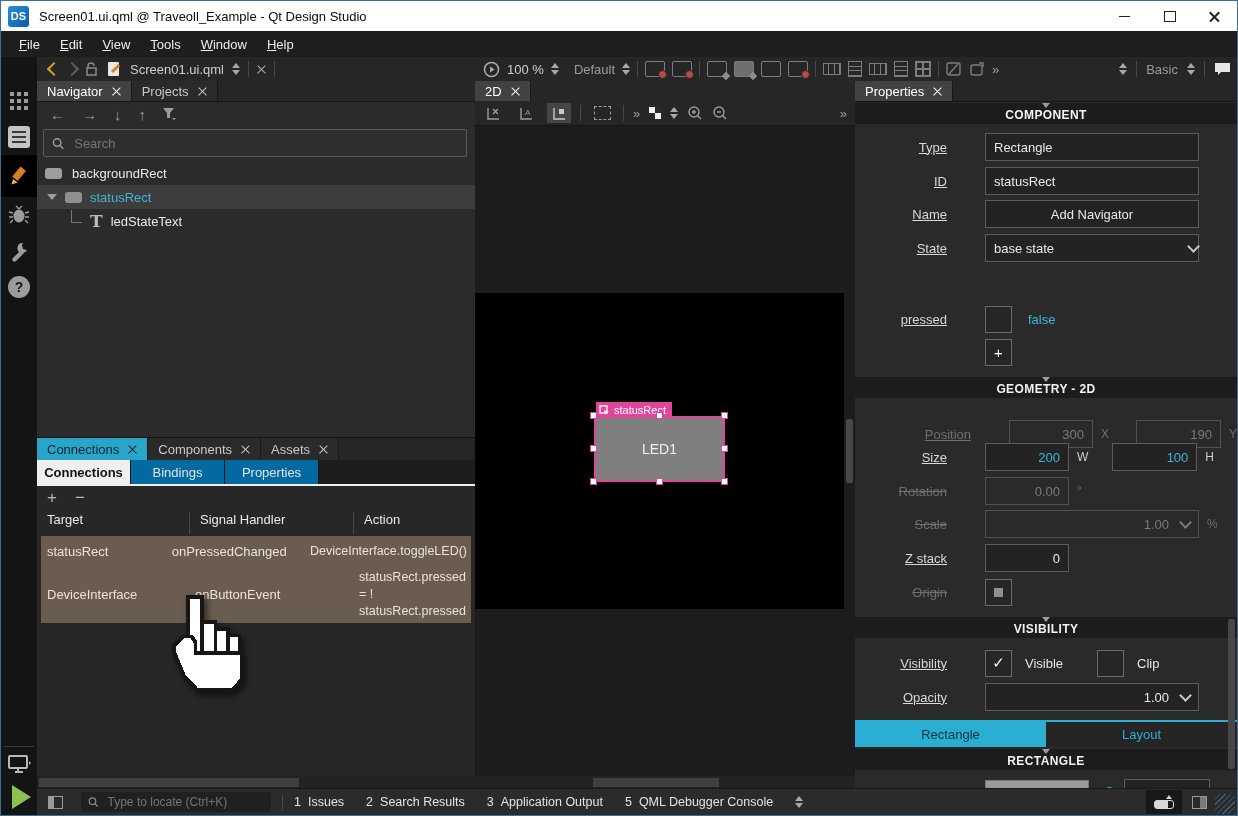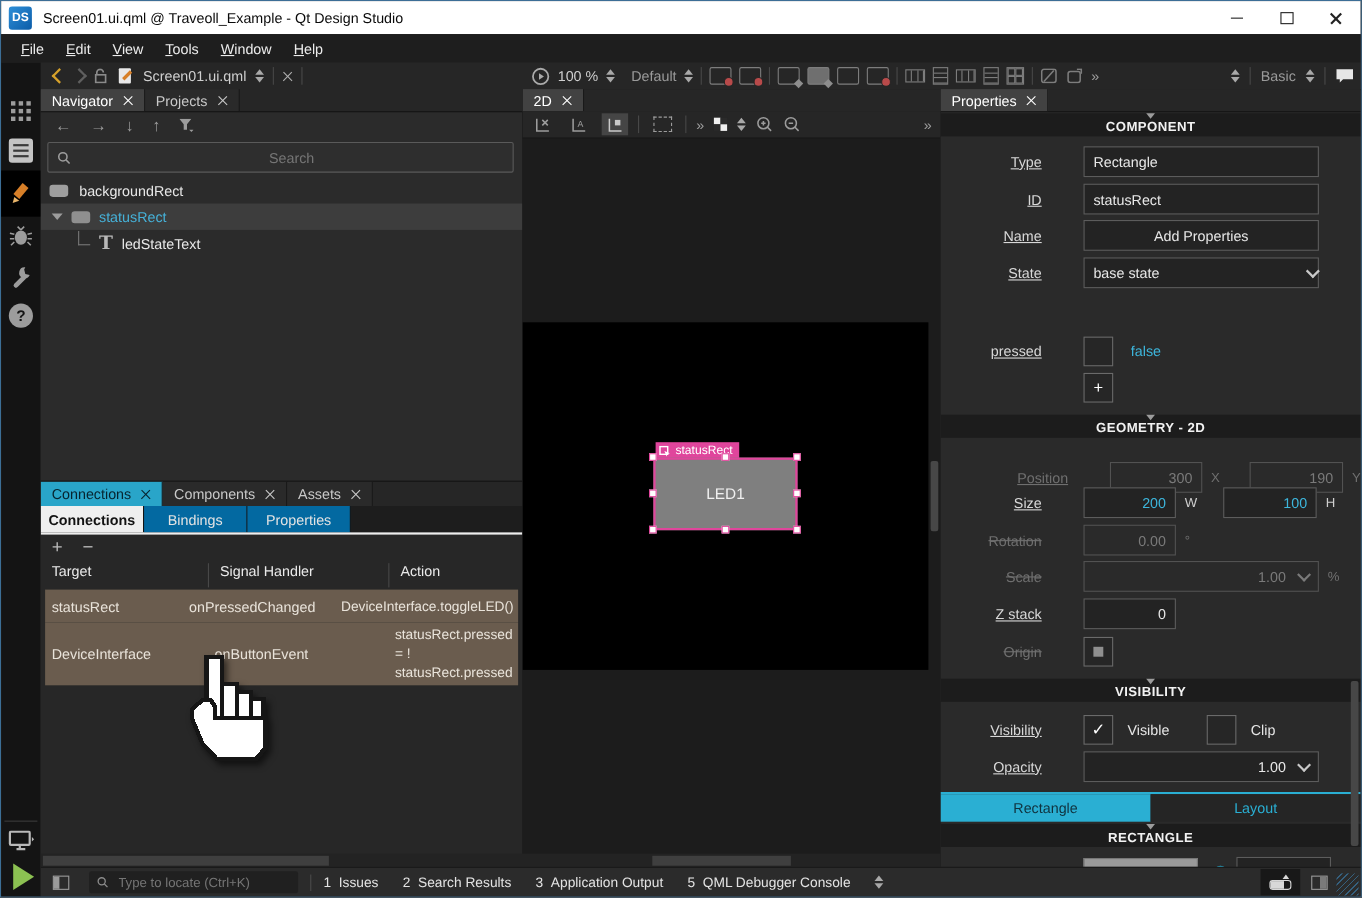--- a/index.html
+++ b/index.html
@@ -56,21 +56,21 @@
   .play-tri{width:0;height:0;border-top:12px solid transparent;border-bottom:12px solid transparent;border-left:19px solid #8cc152;margin:10px 0 6px 4px;}
   
   .tabrow{position:absolute;left:0;right:0;height:20px;background:#262626;border-bottom:1px solid #161616;display:flex;}
   .tab{display:flex;align-items:center;gap:9px;padding:0 10px;font-size:13px;background:#2a2a2a;color:#c9c9c9;border-right:1px solid #191919;}
   .tab.active{background:#424242;color:#fff;}
   .tab.cyan{background:#29a5c9;color:#07242f;}
   
   .leftcol{position:absolute;left:36px;top:80px;width:438px;bottom:26px;background:#2b2b2b;border-right:1px solid #121212;overflow:hidden;}
   .nav-toolbar{position:absolute;top:21px;left:0;right:0;height:24px;display:flex;align-items:center;gap:17px;padding-left:13px;color:#9c9c9c;font-size:15px;}
   .searchbox{position:absolute;top:48px;left:6px;right:8px;height:28px;background:#2e2e2e;border:1px solid #5a5a5a;border-radius:2px;display:flex;align-items:center;gap:8px;padding:0 8px;box-sizing:border-box;}
-  .searchbox input{background:transparent;border:none;outline:none;color:#bdbdbd;font-size:13px;font-family:"Liberation Sans",sans-serif;width:100%;text-align:center;}
+  .searchbox input{background:transparent;border:none;outline:none;color:#bdbdbd;font-size:13px;font-family:"Liberation Sans",sans-serif;width:100%;}
   .trow{position:absolute;left:0;right:0;height:24px;display:flex;align-items:center;font-size:13px;color:#e8e8e8;}
   .trow.sel{background:#3d3d3d;}
   .rect-ico{width:17px;height:11px;background:#9e9e9e;border-radius:3px;flex:none;}
   .caret-down{width:0;height:0;border-left:5px solid transparent;border-right:5px solid transparent;border-top:6px solid #9c9c9c;flex:none;}
   .tree-elbow{width:10px;height:12px;border-left:1px solid #777;border-bottom:1px solid #777;margin-bottom:10px;flex:none;}
   .t-glyph{font-family:"DejaVu Serif",serif;font-weight:bold;font-size:17px;color:#b9b9b9;line-height:1;}
   
   .connections{position:absolute;left:0;right:0;top:356px;bottom:0;background:#272727;border-top:1px solid #121212;}
   .subtabs{position:absolute;top:22px;left:0;right:0;height:24px;background:#1d1d1d;display:flex;}
   .subtab{width:93px;display:flex;align-items:center;justify-content:center;font-size:13px;color:#e3e3e3;background:#0369a1;border-right:1px solid #141414;}
@@ -498,21 +498,21 @@
     <div class="prow" style="top:52px;">
       <div class="plabel">Type</div>
       <div class="inp txt" style="width:214px;">Rectangle</div>
     </div>
     <div class="prow" style="top:86px;">
       <div class="plabel">ID</div>
       <div class="inp txt" style="width:214px;">statusRect</div>
     </div>
     <div class="prow" style="top:119px;">
       <div class="plabel">Name</div>
-      <div class="inp" style="width:214px;justify-content:center;">Add Properties</div>
+      <div class="inp" style="width:214px;justify-content:center;">Add Navigator</div>
     </div>
     <div class="prow" style="top:153px;">
       <div class="plabel">State</div>
       <div class="inp txt" style="width:214px;justify-content:space-between;">
           <span>base state</span>
           <span class="chev"></span>
         </div>
     </div>
 
     <div class="prow" style="top:224px;">

